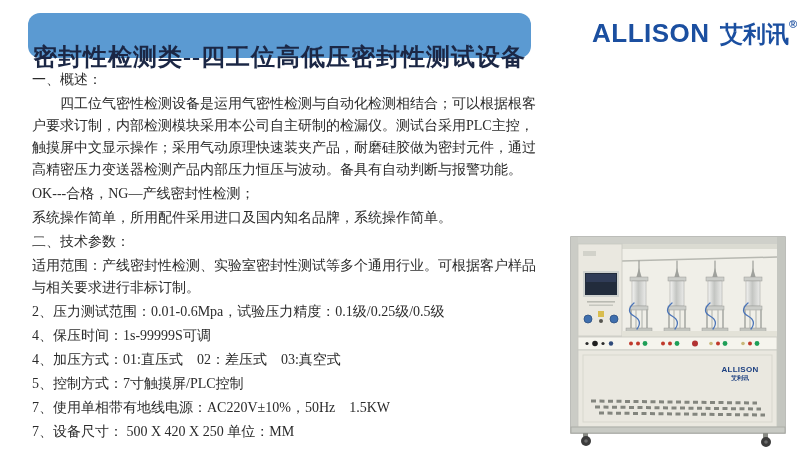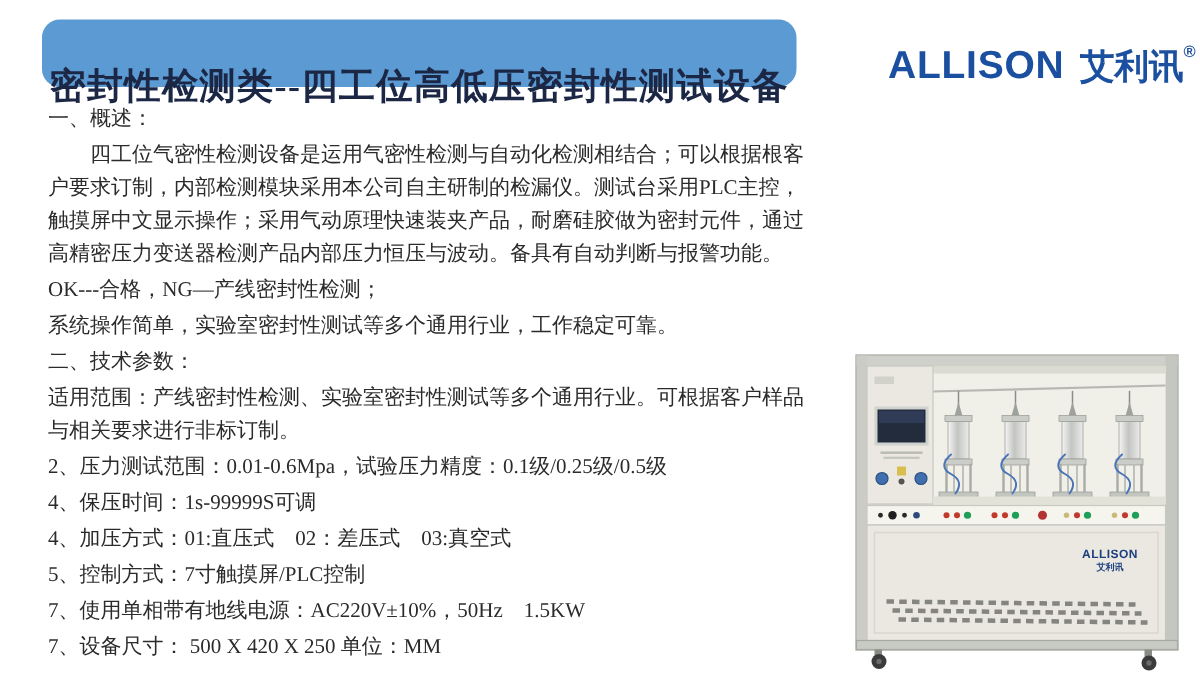--- a/index.html
+++ b/index.html
@@ -4,21 +4,21 @@
 <style>
   html,body{margin:0;padding:0;}
   body{width:800px;height:450px;background:#ffffff;overflow:hidden;
        font-family:"Liberation Serif","DejaVu Serif",serif;}
   .page{position:relative;width:800px;height:450px;background:#ffffff;border-radius:8px;overflow:hidden;}
 
   
   .title-bar{position:absolute;left:28px;top:13px;width:503px;height:45px;
              background:#5b9ad2;border-radius:12px;display:flex;align-items:center;justify-content:center;}
   .title-bar span{font-size:24px;font-weight:600;color:#1b2745;letter-spacing:1px;white-space:nowrap;margin-top:43px;}
-  .logo{position:absolute;right:8px;top:28px;width:200px;text-align:center;white-space:nowrap;
+  .logo{position:absolute;right:8px;top:18px;width:200px;text-align:center;white-space:nowrap;
         font-family:"Liberation Sans","DejaVu Sans",sans-serif;color:#1b4fa0;}
   .logo-en{font-size:26px;font-weight:800;letter-spacing:0.5px;}
   .logo-cn{font-size:23px;font-weight:800;margin-left:6px;}
   .logo-reg{font-size:11px;font-weight:700;vertical-align:14px;}
 
   
   .content{position:absolute;left:30px;top:67px;width:517px;color:#2b2b2b;
            font-size:14px;line-height:22px;}
   .content p{margin:2px;white-space:pre-wrap;}
   .content p.indent{text-indent:2em;}
@@ -36,21 +36,21 @@
   </div>
   <div class="logo">
     <span class="logo-en">ALLISON</span>
     <span class="logo-cn">艾利讯</span><span class="logo-reg">®</span>
   </div>
 
   <div class="content">
     <p>一、概述：</p>
     <p class="indent">四工位气密性检测设备是运用气密性检测与自动化检测相结合；可以根据根客户要求订制，内部检测模块采用本公司自主研制的检漏仪。测试台采用PLC主控，触摸屏中文显示操作；采用气动原理快速装夹产品，耐磨硅胶做为密封元件，通过高精密压力变送器检测产品内部压力恒压与波动。备具有自动判断与报警功能。</p>
     <p>OK---合格，NG—产线密封性检测；</p>
-    <p>系统操作简单，实验室密封性测试等多个通用行业，工作稳定可靠。</p>
+    <p>系统操作简单，所用配件采用进口及国内知名品牌，系统操作简单。</p>
     <p>二、技术参数：</p>
     <p>适用范围：产线密封性检测、实验室密封性测试等多个通用行业。可根据客户样品与相关要求进行非标订制。</p>
     <p>2、压力测试范围：0.01-0.6Mpa，试验压力精度：0.1级/0.25级/0.5级</p>
     <p>4、保压时间：1s-99999S可调</p>
     <p>4、加压方式：01:直压式　02：差压式　03:真空式</p>
     <p>5、控制方式：7寸触摸屏/PLC控制</p>
     <p>7、使用单相带有地线电源：AC220V±10%，50Hz　1.5KW</p>
     <p>7、设备尺寸： 500 X 420 X 250 单位：MM</p>
   </div>
 

